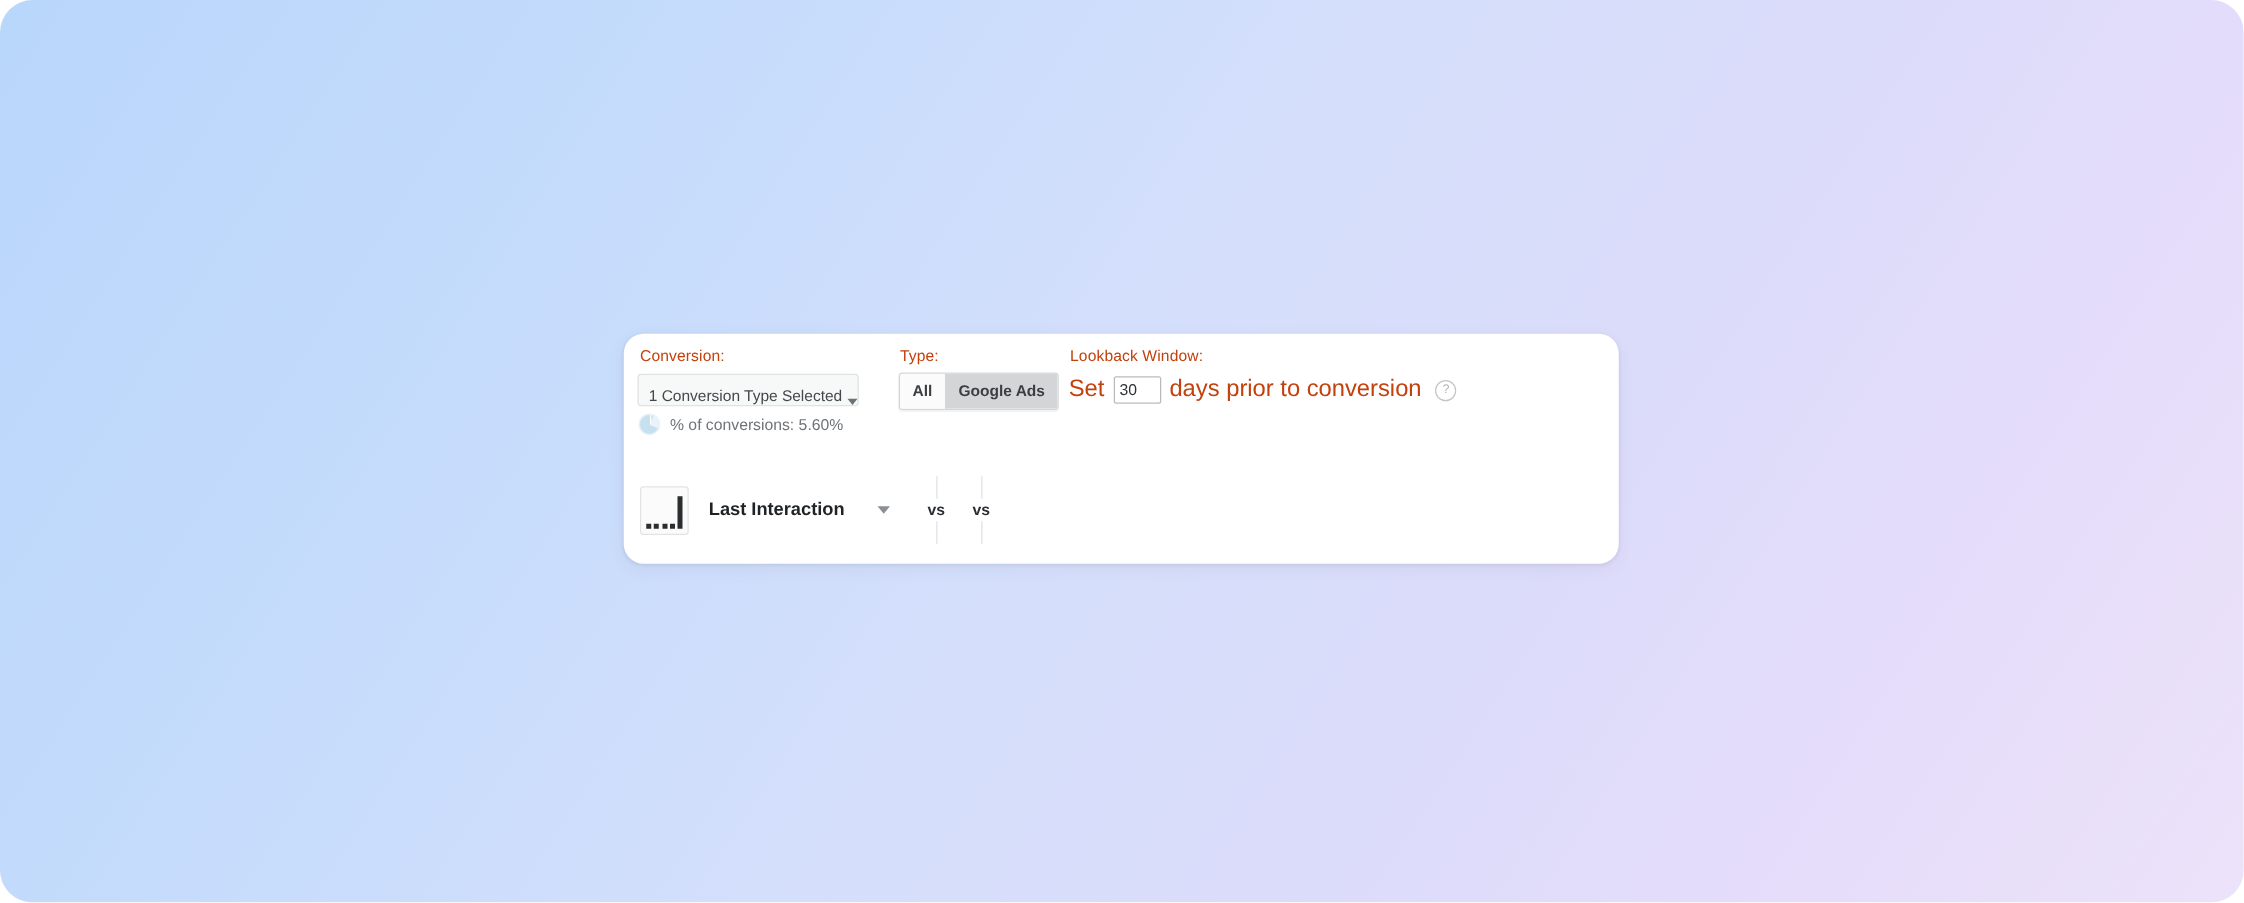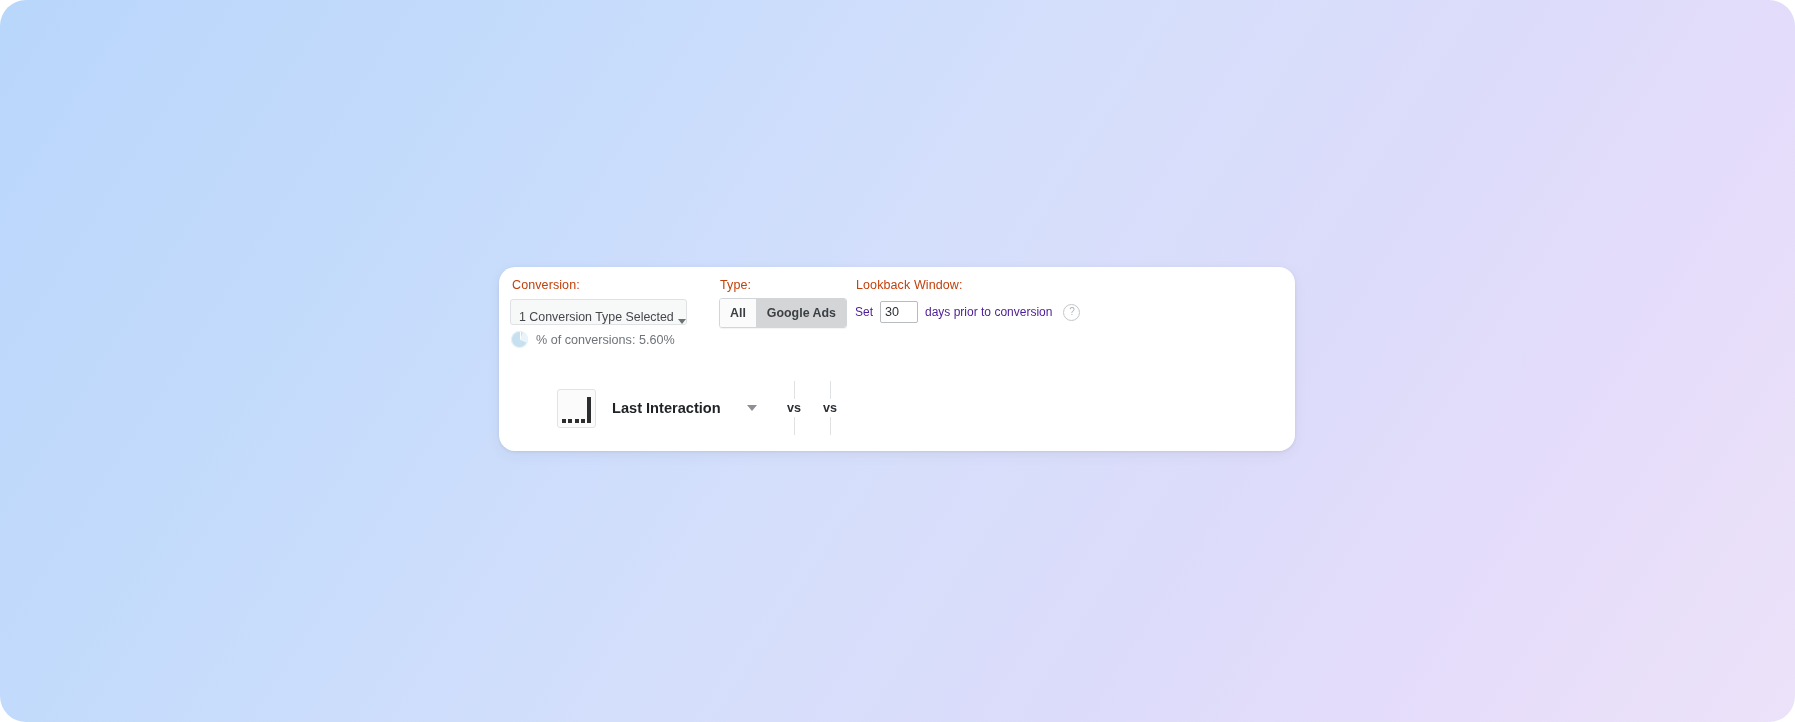--- a/index.html
+++ b/index.html
@@ -158,22 +158,22 @@
   #lookback {
     position: absolute;
     left: 356px;
     top: 31px;
     display: flex;
     align-items: center;
     gap: 7px;
     height: 28px;
   }
   #lookback .lb-word {
-    font-size: 12px;
-    color: #4c1d95;
+    font-size: 19px;
+    color: #c2410c;
     white-space: nowrap;
   }
   #days-input {
     width: 38px;
     height: 22px;
     box-sizing: border-box;
     border: 1px solid #b9bcbf;
     border-radius: 2px;
     background: #ffffff;
     font-family: "Liberation Sans", sans-serif;
@@ -197,21 +197,20 @@
 
   
   #model-row {
     position: absolute;
     left: 0;
     top: 110px;
     width: 100%;
     height: 62px;
     display: flex;
     align-items: center;
-    margin-left: 45px;
   }
 
   .model-block {
     display: flex;
     align-items: center;
     height: 62px;
   }
 
   .model-icon {
     width: 37px;

